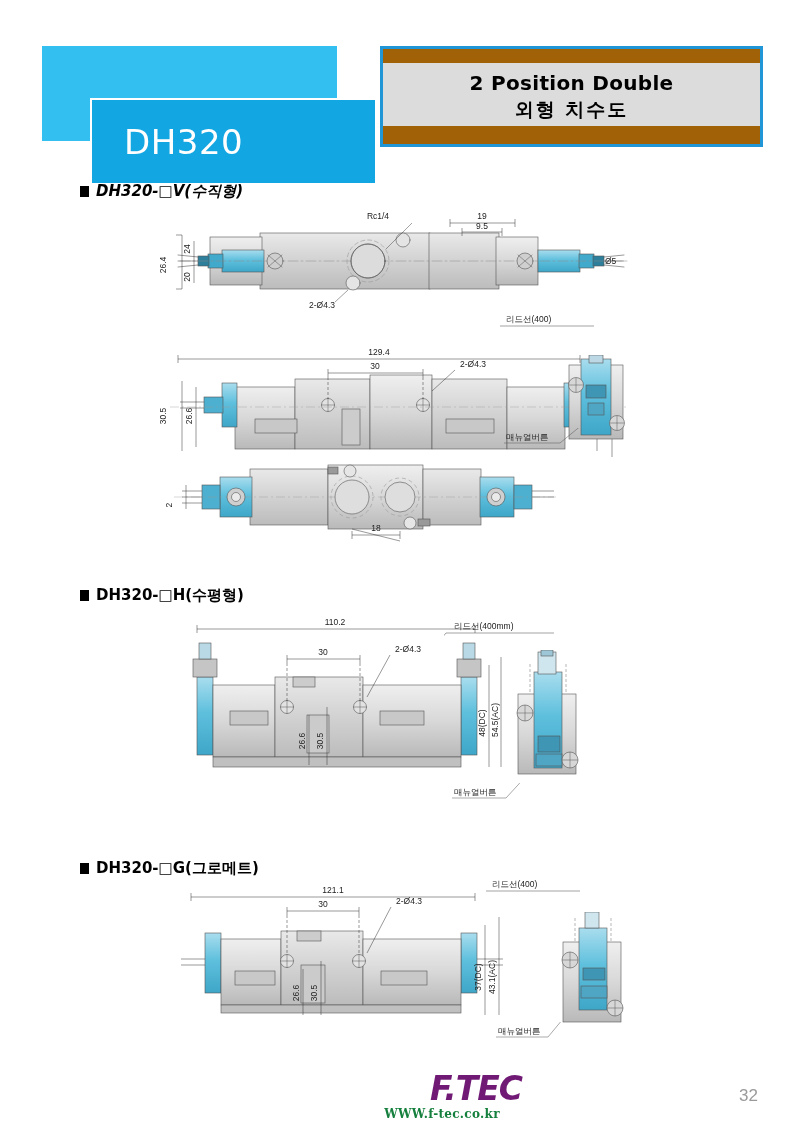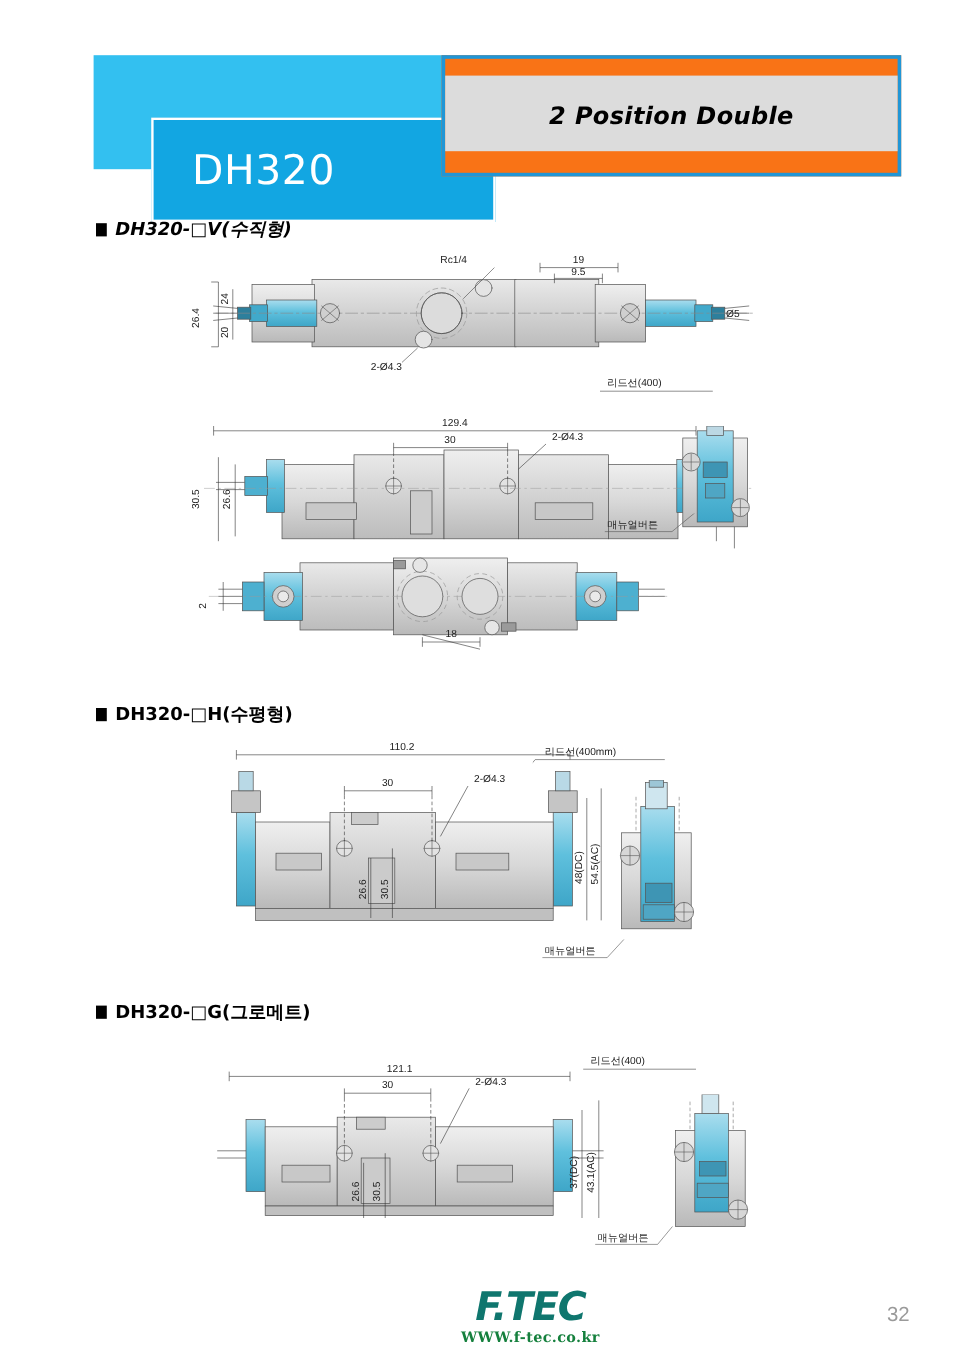--- a/index.html
+++ b/index.html
@@ -13,70 +13,69 @@
     overflow:hidden;
   }
   .page { position:relative; width:800px; height:1133px; }
 
   
   .header { position:absolute; left:0; top:0; width:800px; height:170px; }
 
   .model-badge-outer{
     position:absolute; left:42px; top:46px; width:295px; height:95px;
     background:#33c0f0;
-    margin-left:36px;
   }
   .model-badge-inner{
     position:absolute; left:48px; top:52px; width:283px; height:83px;
     background:#12a6e2; border:2px solid #ffffff;
     display:flex; align-items:center;
   }
   .model-badge-inner .model-text{
     color:#ffffff; font-size:34px; font-weight:400; letter-spacing:0.5px;
     padding-left:32px; font-family:"DejaVu Sans", sans-serif;
   }
 
   .title-box{
-    position:absolute; left:368px; top:46px; width:377px; height:95px;
-    border:3px solid #2196d6; background:#f97316;
-    display:flex; flex-direction:column; justify-content:center; align-items:center;font-style:italic;
+    position:absolute; left:380px; top:46px; width:377px; height:95px;
+    border:3px solid #2196d6; background:#a16207;
+    display:flex; flex-direction:column; justify-content:center; align-items:center;
   }
   .title-band{
     position:absolute; left:0; top:14px; width:100%; height:63px;
     background:#dcdcdc;
   }
   .title-lines{ position:relative; z-index:2; text-align:center; }
   .title-en{ font-size:20px; font-weight:bold; letter-spacing:0.3px; line-height:1.35;
              font-family:"DejaVu Sans", sans-serif; }
   .title-ko{ font-size:19px; font-weight:bold; letter-spacing:2px; line-height:1.35;
              font-family:"DejaVu Sans", sans-serif; }
 
   
   .sec-head{
     position:absolute; font-size:15px; font-weight:bold; white-space:nowrap;
     font-family:"DejaVu Sans", sans-serif;
   }
   .sec-head .bullet{ display:inline-block; width:9px; height:11px; background:#000;
                      margin-right:7px; vertical-align:-1px; }
   #sec1-head{ left:80px; top:182px;font-style:italic; }
   #sec2-head{ left:80px; top:586px; }
-  #sec3-head{ left:80px; top:834px;text-align:right; }
+  #sec3-head{ left:80px; top:859px;text-align:right; }
 
   
   .dwg{ position:absolute; }
   .dwg svg{ display:block; }
 
   
   .footer{ position:absolute; left:0; top:1062px; width:800px; height:71px; }
   .logo{
     position:absolute; left:362px; top:10px; text-align:center; width:160px;
   }
   .logo .ftec{
-    font-size:33px; font-weight:bold; font-style:italic; color:#0f766e;
-    font-family:"DejaVu Sans", sans-serif; letter-spacing:-1px; line-height:1;
+    font-size:33px; font-weight:bold; font-style:italic; color:#701a75;
+    font-family:"DejaVu Sans", sans-serif; letter-spacing:-1px; line-height:1;text-align:right;
   }
   .logo .url{
     font-size:12px; font-weight:bold; color:#15803d; margin-top:2px;
     font-family:"DejaVu Serif", serif; letter-spacing:0.3px;
   }
   .pageno{
     position:absolute; right:42px; top:24px; font-size:17px; color:#9a9a9a;
     font-family:"Liberation Sans", sans-serif;
   }
 
@@ -93,20 +92,21 @@
     <div class="model-badge-outer">
       <div class="model-badge-inner">
         <span class="model-text">DH320</span>
       </div>
     </div>
 
     <div class="title-box">
       <div class="title-band"></div>
       <div class="title-lines">
         <div class="title-en">2 Position Double</div>
+        <div class="title-ko">외형 치수도</div>
       </div>
     </div>
   </div>
 
   <div class="sec-head" id="sec1-head">
     <span class="bullet"></span><span>DH320-□V(수직형)</span>
   </div>
 
   <div class="dwg" style="left:150px; top:205px;">
     <svg width="500" height="115" viewBox="0 0 500 115">

